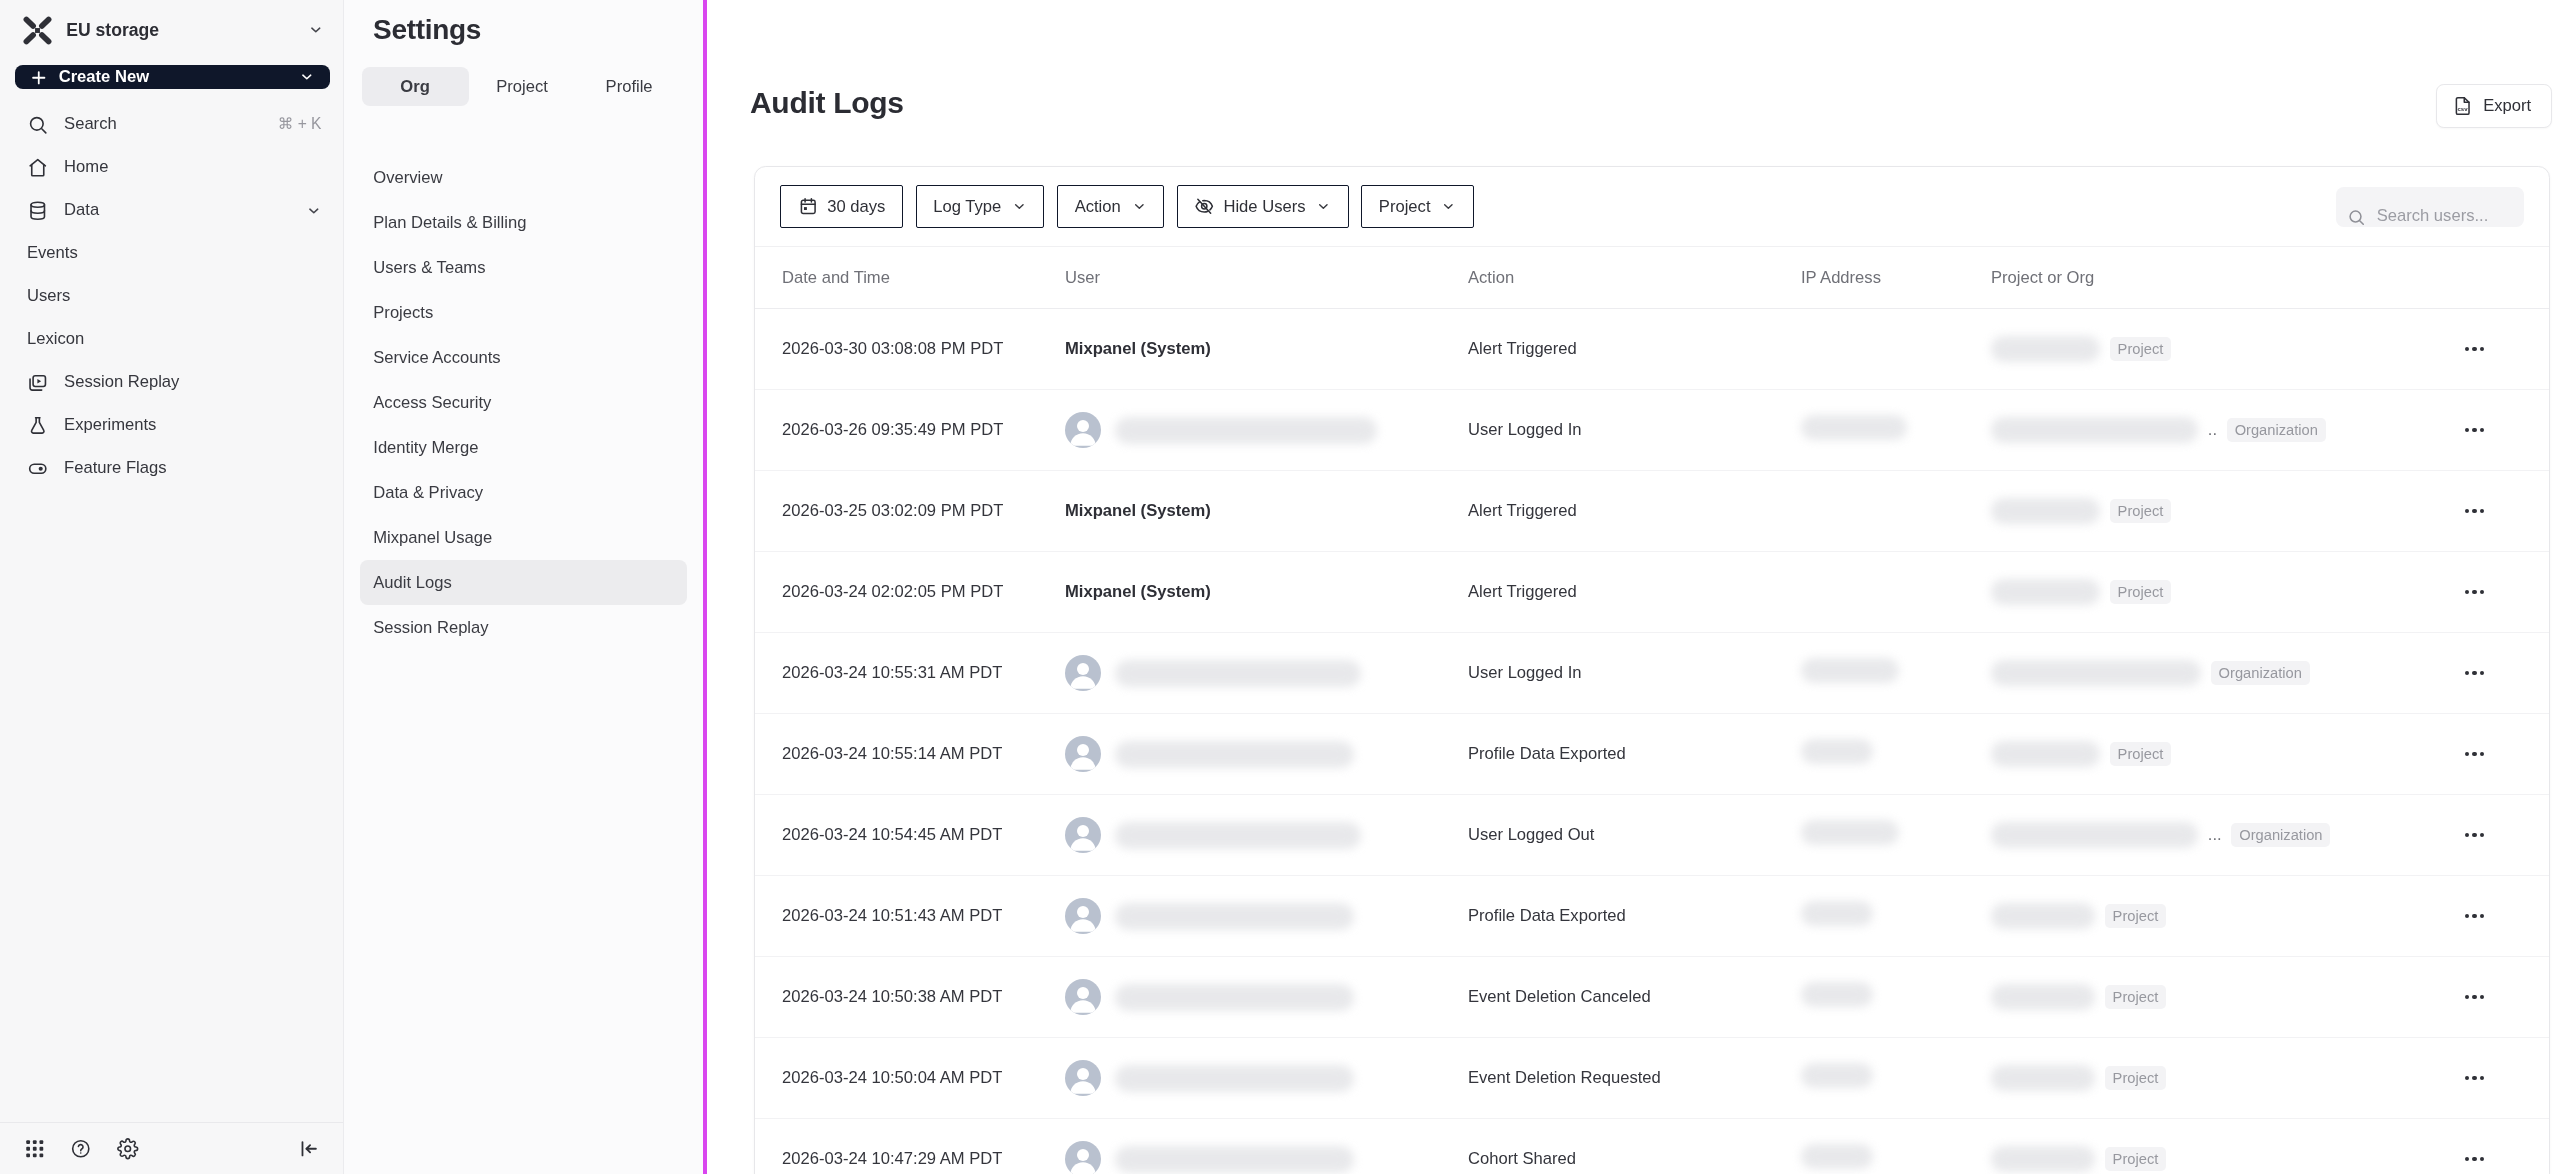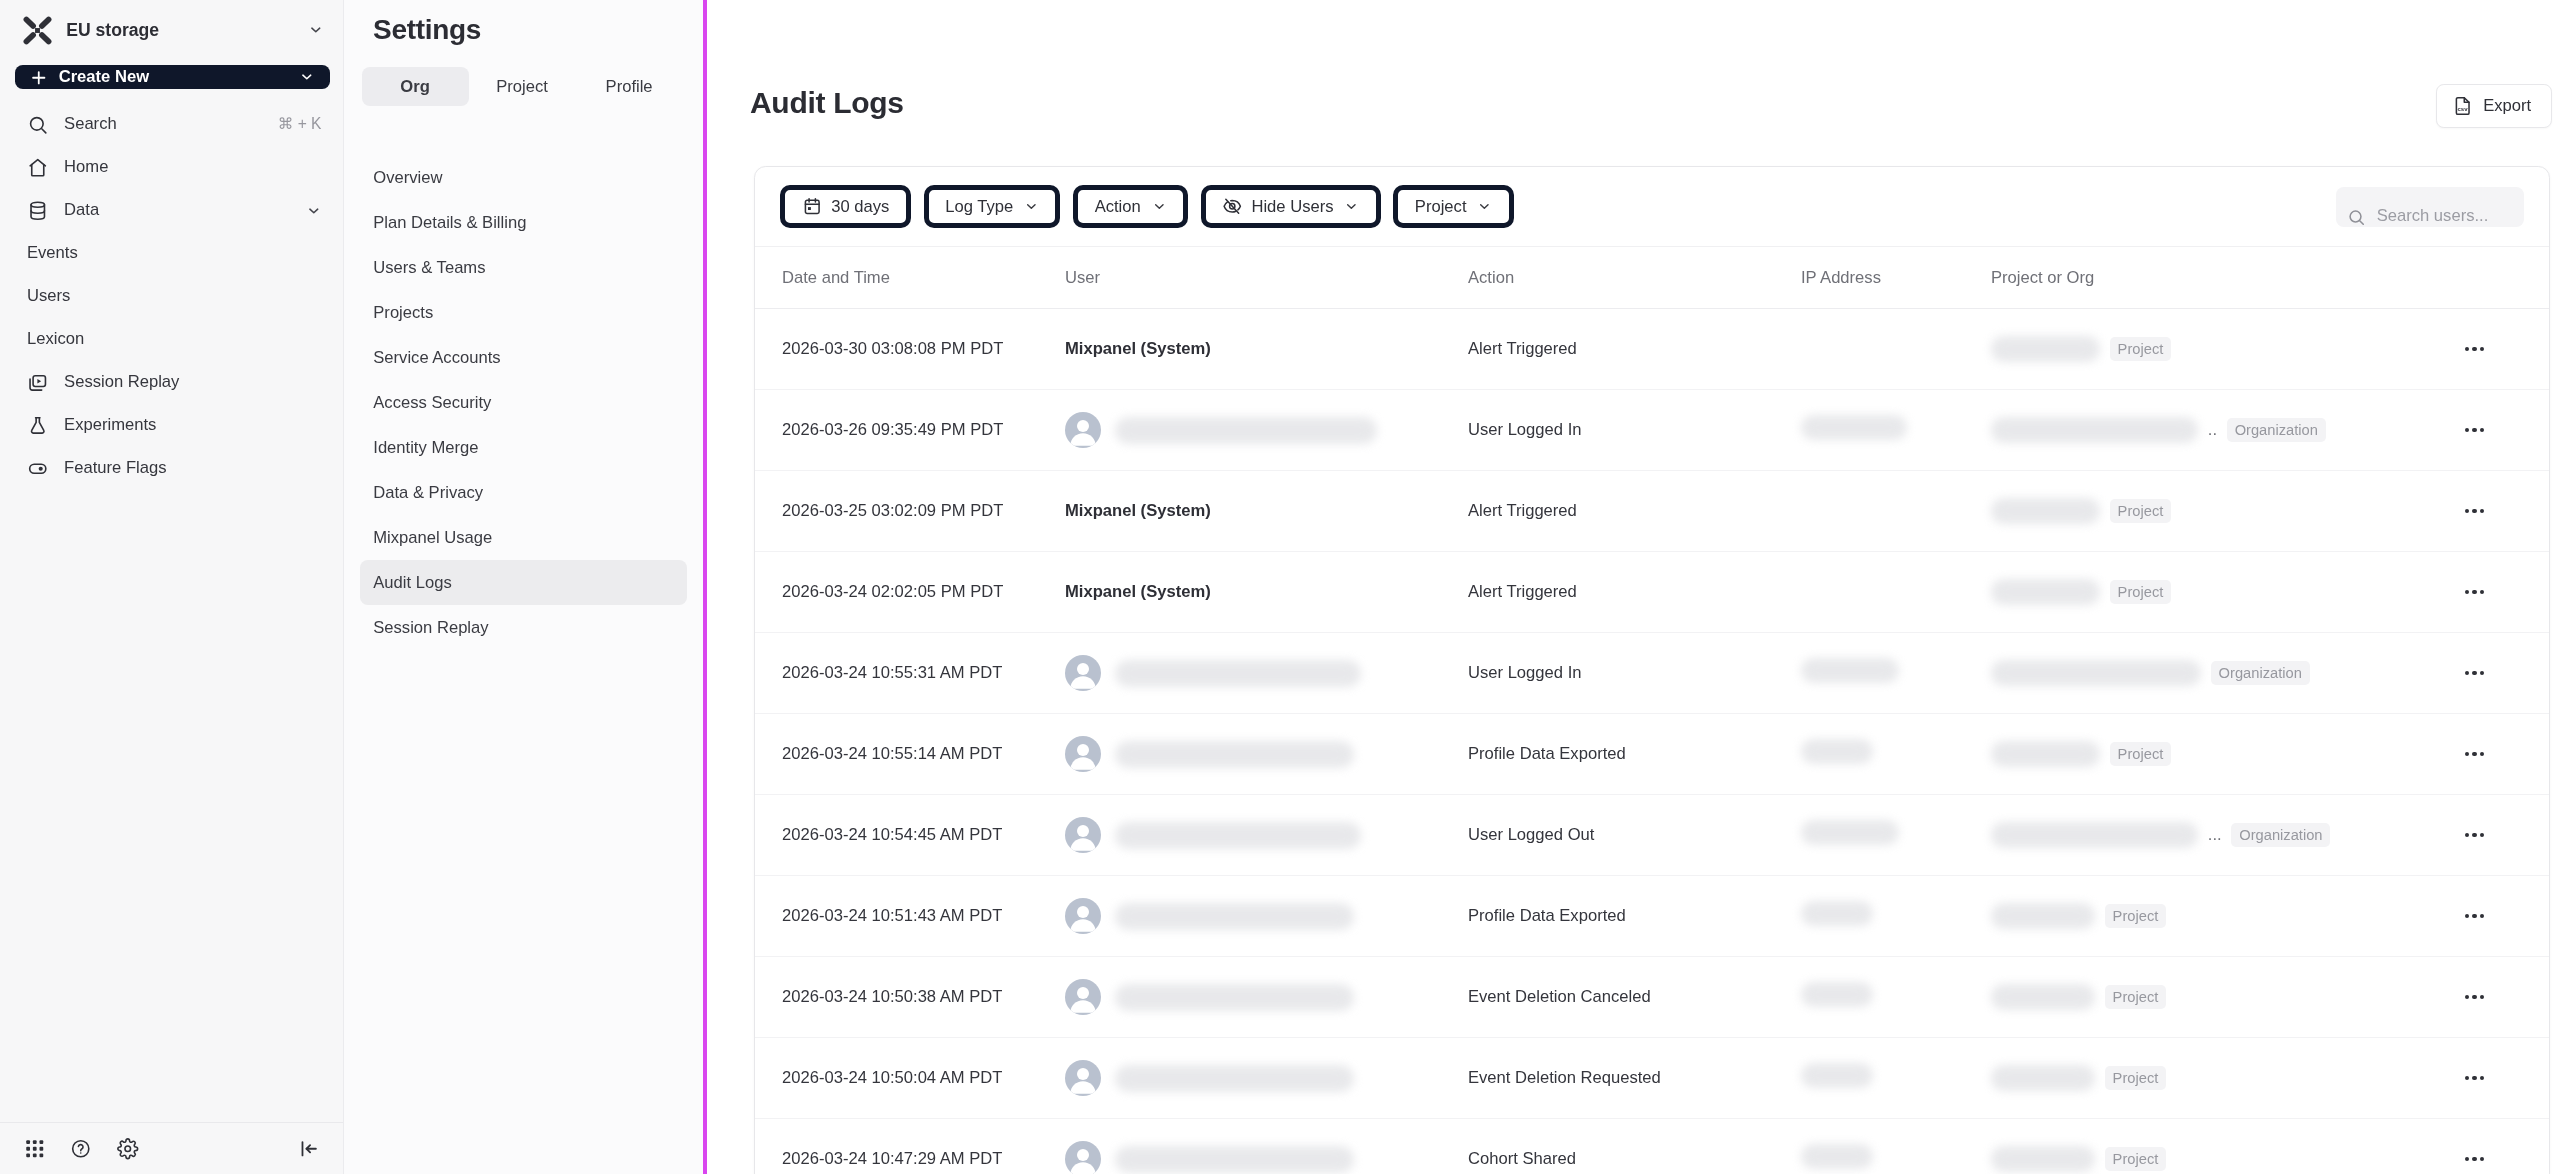--- a/index.html
+++ b/index.html
@@ -54,21 +54,21 @@
     margin:0; letter-spacing:-0.3px; }
   .export-btn { position:absolute; top:84px; right:24.4px; height:44px; padding:0 19.5px 0 14.7px;
     display:flex; align-items:center; gap:9.8px; background:#fff; border:1px solid #e7e7ea; border-radius:7.8px;
     font-size:16.6px; color:#2f3037; cursor:pointer; box-shadow:0 1px 2px rgba(0,0,0,.03); font-family:inherit; }
   .export-btn .ic { width:21.5px; height:21.5px; display:flex; color:#2f3037; }
 
   .card { position:absolute; left:47px; top:166px; width:1796px; height:1075px;
     border:1px solid #e7e7ea; border-radius:11.7px; background:#fff; box-shadow:0 1px 2.9px rgba(15,15,20,.04); overflow:hidden; }
   .filter-row { height:80px; display:flex; align-items:center; padding:0 25.4px; gap:12.7px; border-bottom:1px solid #f0f0f2; }
   .filter-btn { height:43px; display:flex; align-items:center; gap:8.8px; padding:0 16.6px;
-    border:5px solid #0f172a; background:#fff; border-radius:10px; font-size:16.6px; color:#2f3037;
+    border:1px solid #0f172a; background:#fff; border-radius:2px; font-size:16.6px; color:#2f3037;
     cursor:pointer; font-family:inherit; }
   .filter-btn .ic { width:20.5px; height:20.5px; display:flex; color:#2f3037; }
   .filter-btn .chev { width:14.7px; height:14.7px; margin-left:2px; color:#3a3b41; }
   .search-box { margin-left:auto; width:188px; height:40px; background:#f4f4f6; border-radius:7.8px;
     display:flex; align-items:flex-end; padding:0 11.7px; gap:8.8px; color:#8f9097; }
   .search-box .ic { width:18.6px; height:18.6px; display:flex; flex:none; }
   .search-box input { border:none; background:transparent; outline:none; font-size:16.6px; color:#3a3b42;
     width:100%; font-family:inherit; }
   .search-box input::placeholder { color:#9b9ca3; }
 

